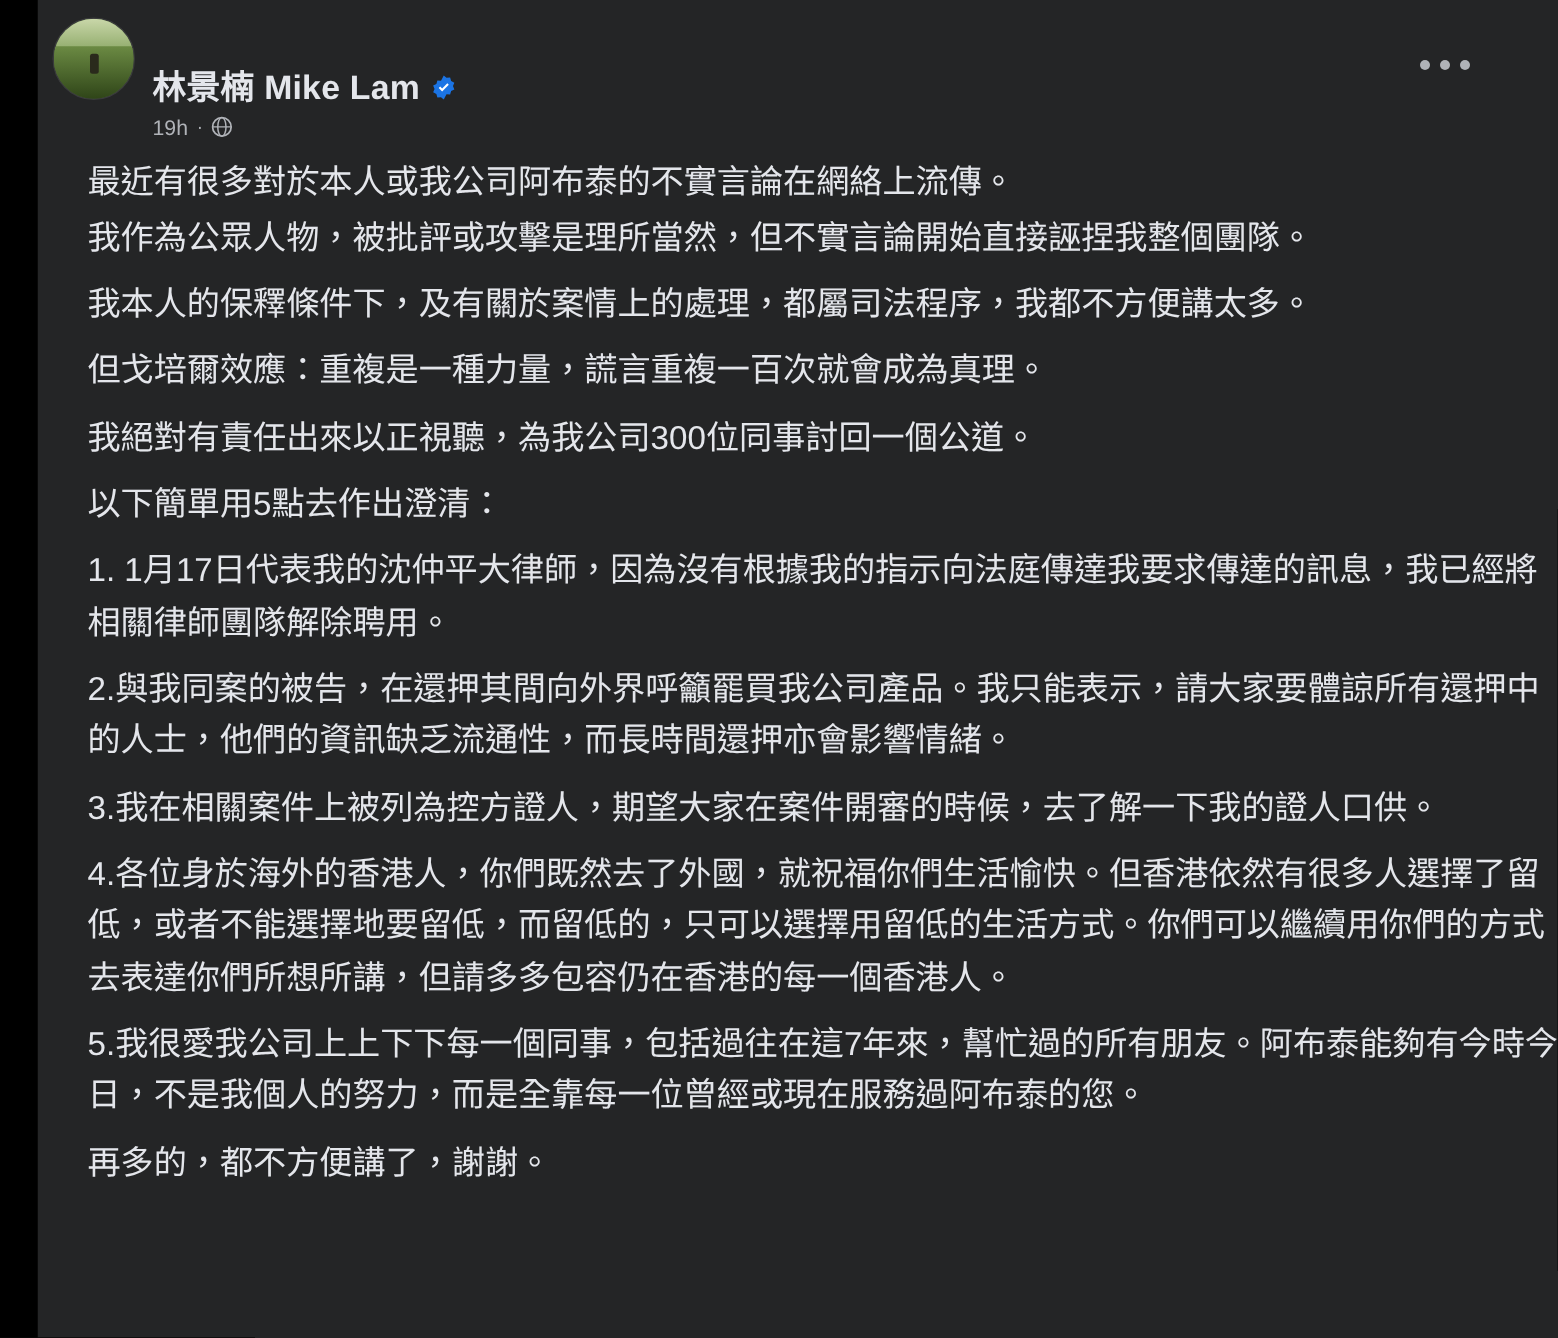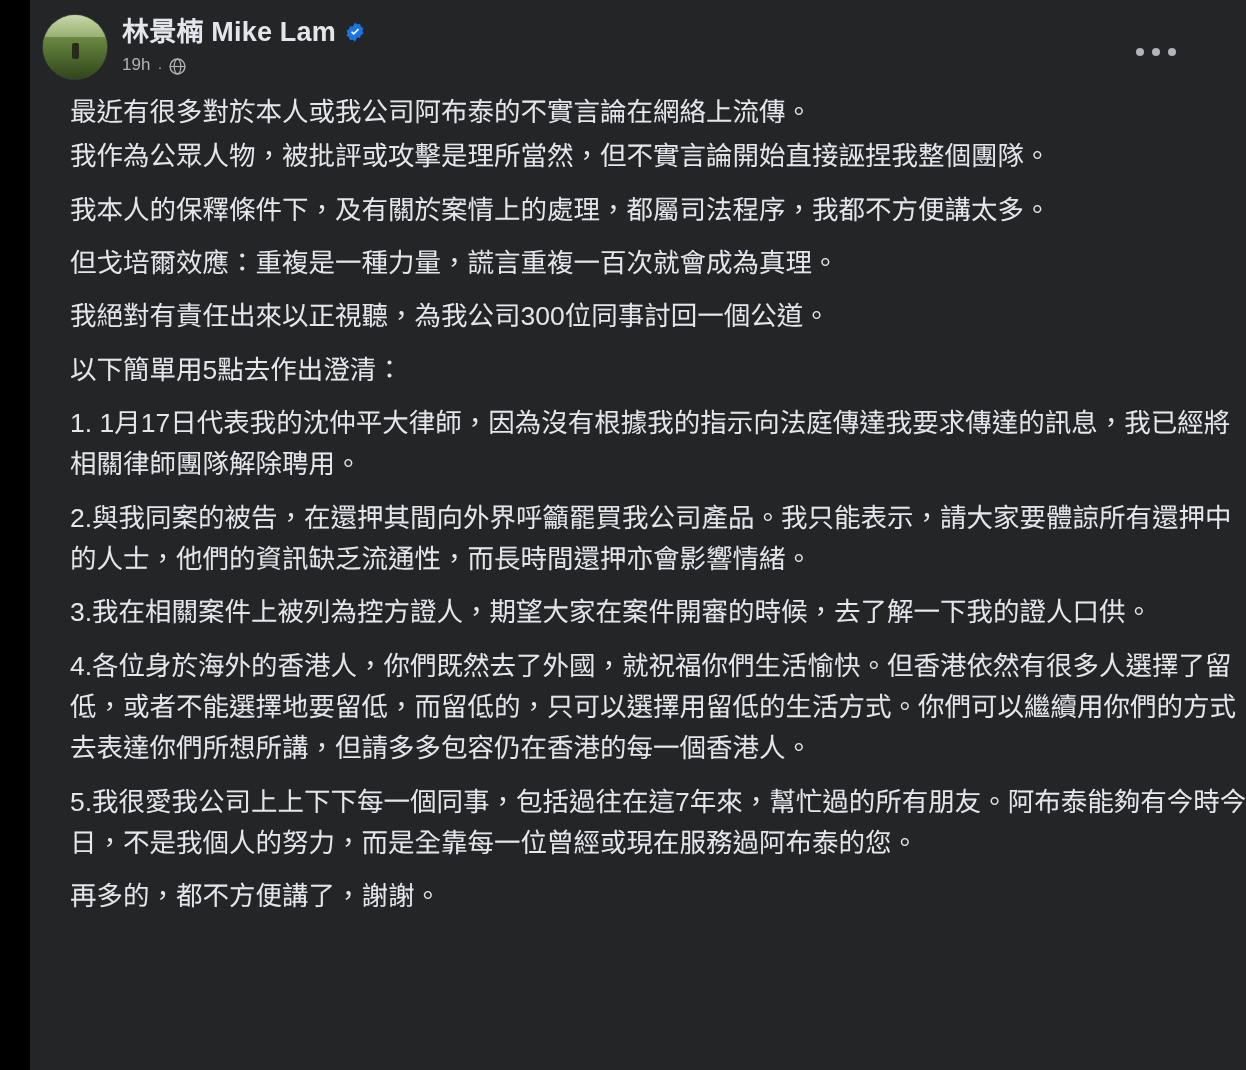--- a/index.html
+++ b/index.html
@@ -74,37 +74,38 @@
     margin-left: 14px;
     display: flex;
     flex-direction: column;
     justify-content: center;
     padding-top: 2px;
   }
   .name-row {
     display: flex;
     align-items: center;
     gap: 8px;
+    margin-top: 38px;
   }
   .author-name {
     font-size: 27px;
     font-weight: bold;
     color: #e4e6eb;
     letter-spacing: 0.2px;
     line-height: 1.2;
   }
   .verified {
     width: 22px;
     height: 22px;
     display: inline-block;
     flex: 0 0 22px;
   }
   .meta-row {
     display: flex;
-    align-items: flex-end;
+    align-items: flex-start;
     gap: 7px;
     margin-top: 7px;
     color: #b0b3b8;
     font-size: 17px;
   }
   .meta-dot {
     color: #b0b3b8;
     font-size: 15px;
   }
   .globe {

